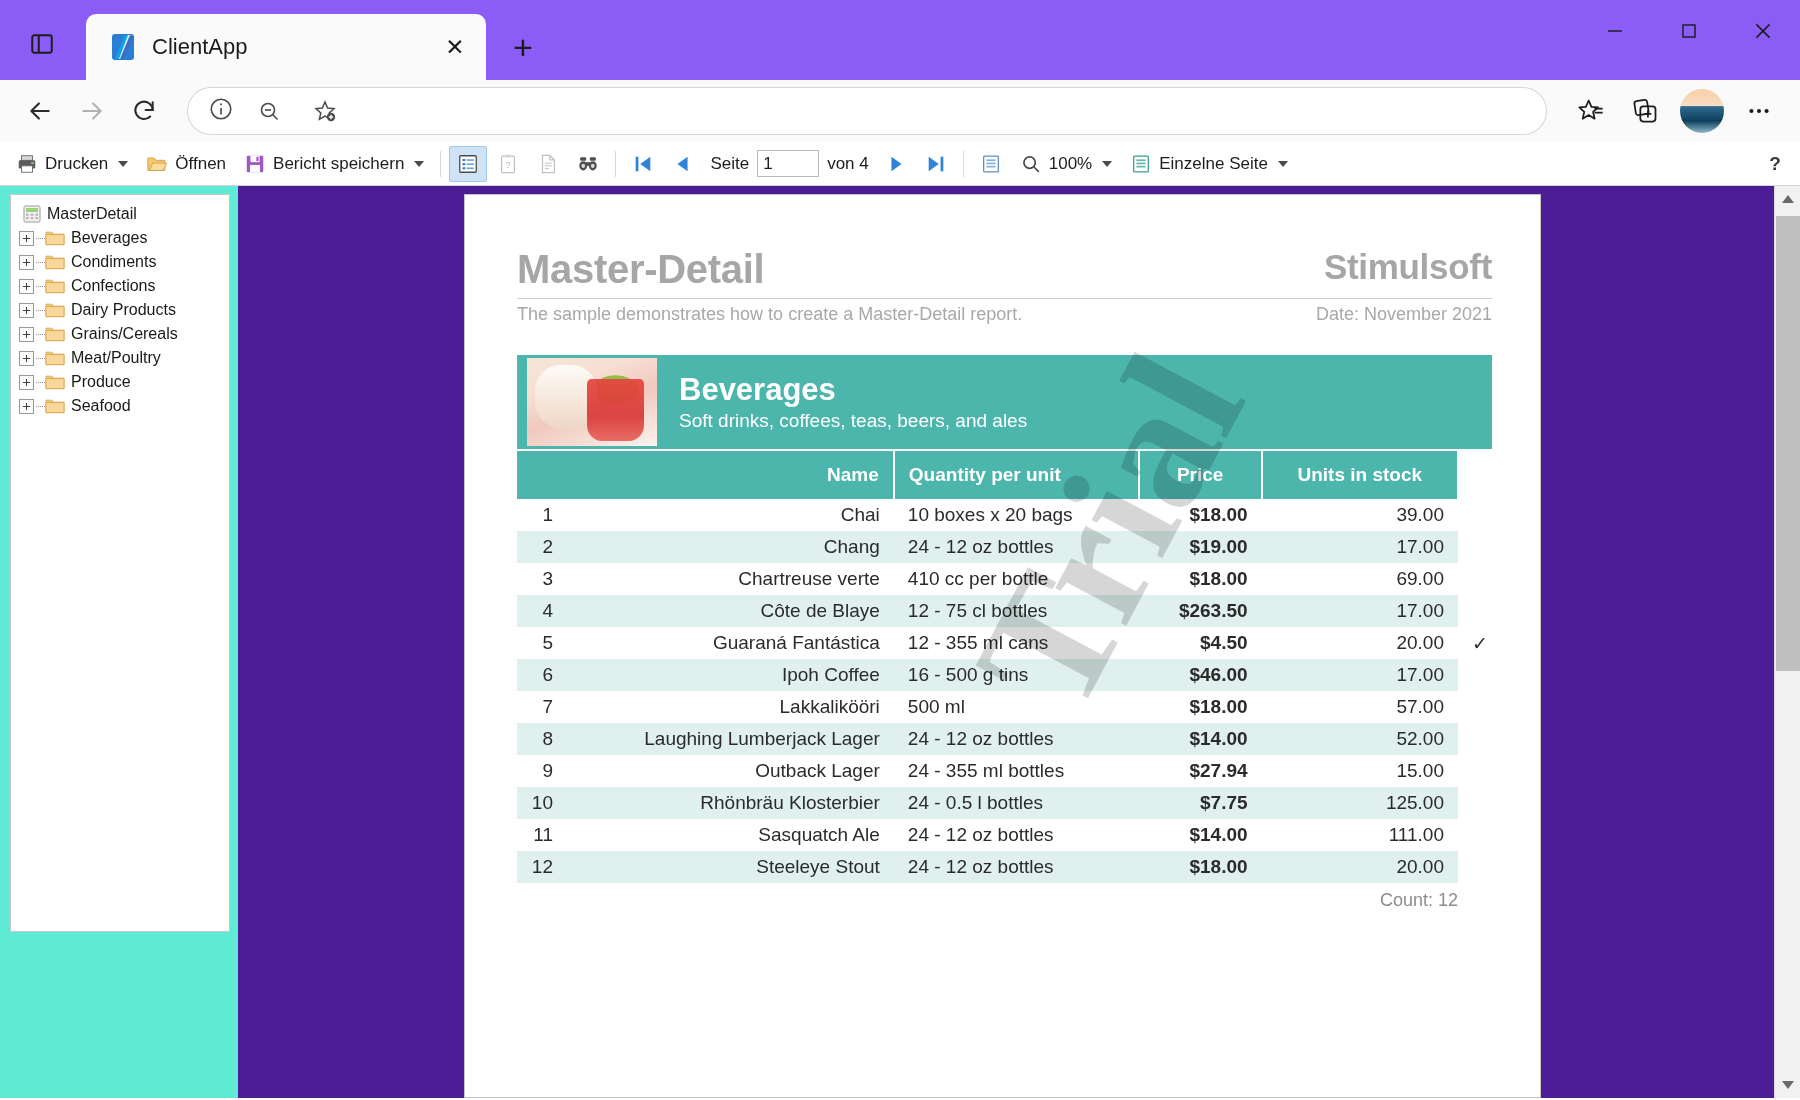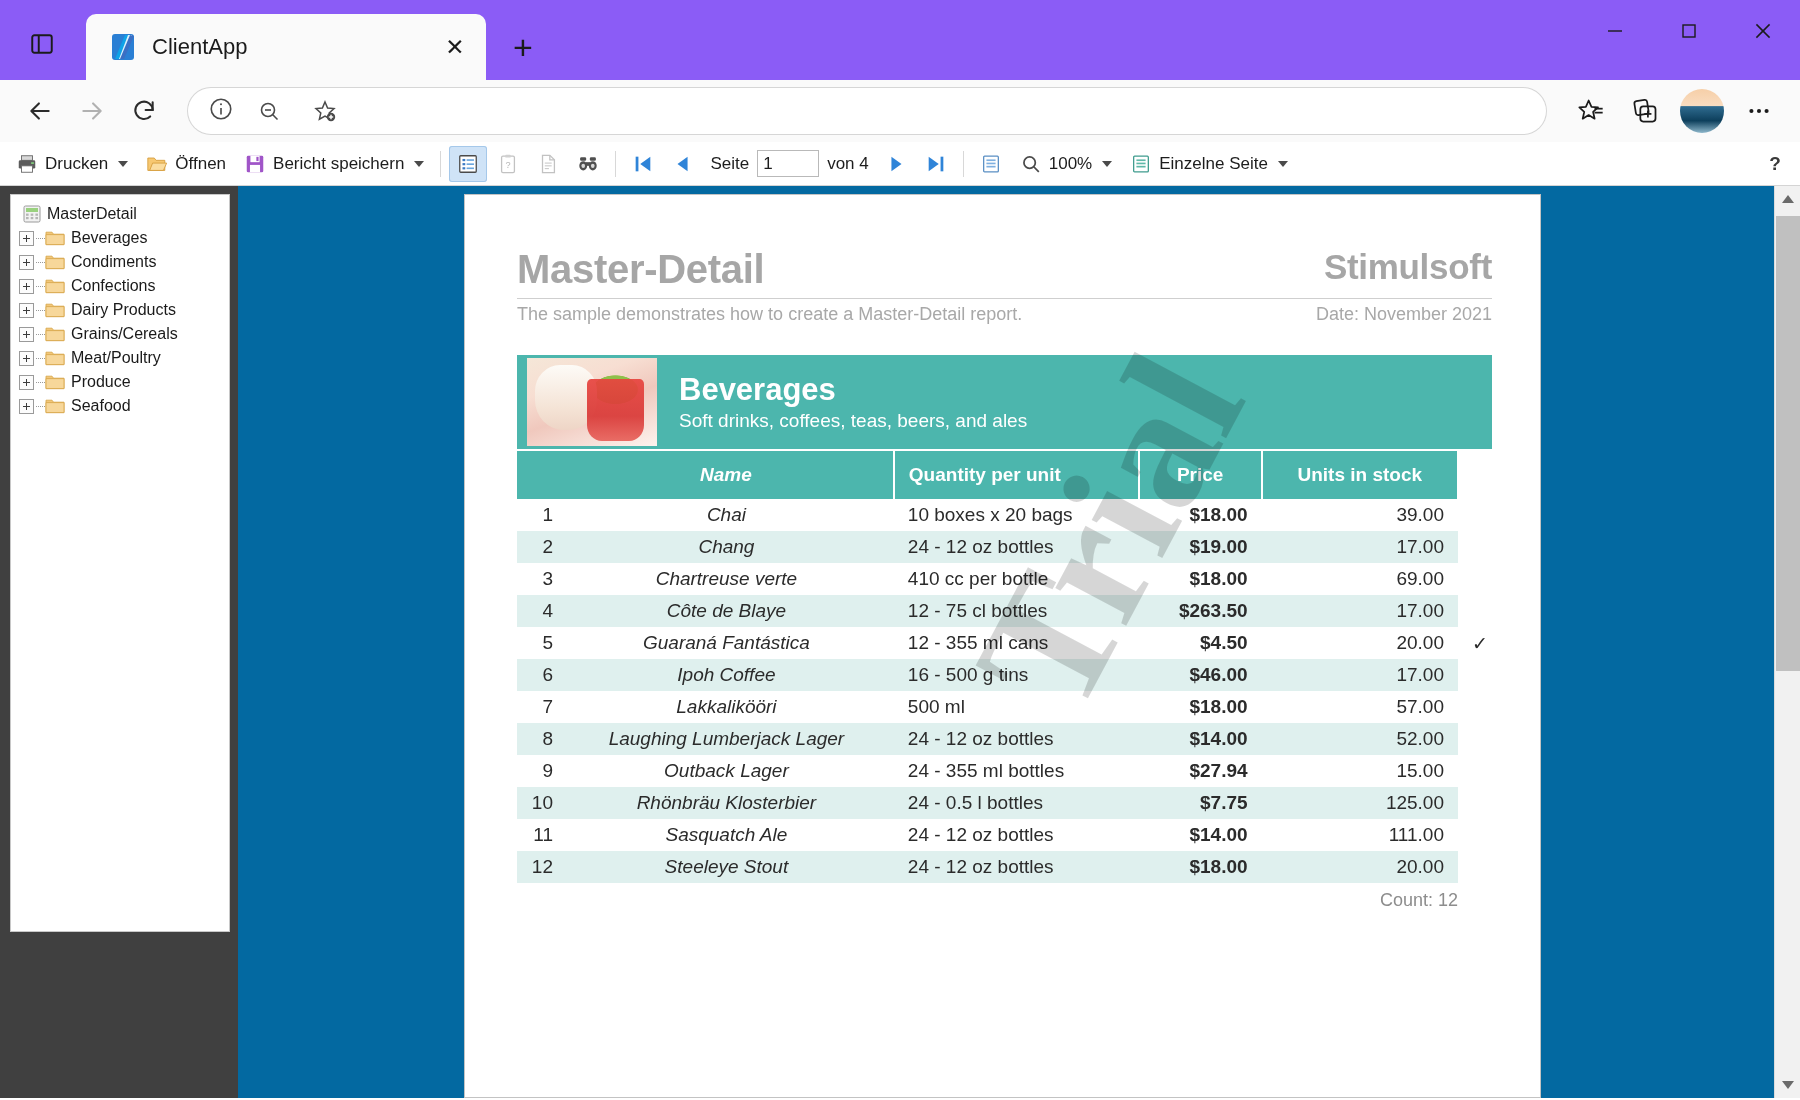--- a/index.html
+++ b/index.html
@@ -118,21 +118,21 @@
   .rv-help {
     margin-left: auto; width: 34px; height: 34px;
     display: flex; align-items: center; justify-content: center;
     font-size: 19px; font-weight: bold; color: #3a3a3a; cursor: pointer;
   }
 
   
   .workarea { display: flex; height: 912px; background: #ffffff; }
 
   .sidebar {
-    width: 238px; background: #404040;
+    width: 238px; background: #5eead4;
   }
   .tree {
     margin: 8px 8px 0 10px; border: 1px solid #c8c8c8;
     height: 738px; padding: 7px 4px; overflow: hidden;
     background: #ffffff;
   }
   .tree-row {
     display: flex; align-items: center; height: 24px;
     font-size: 16px; color: #1a1a1a; cursor: pointer;
     padding-left: 4px; white-space: nowrap;
@@ -147,21 +147,21 @@
   }
   .expander::before { left: 3px; right: 3px; top: 6px; height: 1px; }
   .expander::after { top: 3px; bottom: 3px; left: 6px; width: 1px; }
   .dotline {
     width: 9px; height: 1px; border-top: 1px dotted #9a9a9a; flex: 0 0 9px;
   }
   .folder-ic { width: 20px; height: 16px; margin-right: 6px; flex: 0 0 20px; }
   .report-ic { width: 18px; height: 18px; margin: 0 6px 0 4px; flex: 0 0 18px; }
 
   .viewport {
-    flex: 1; background: #0369a1; position: relative; overflow: hidden;
+    flex: 1; background: #4c1d95; position: relative; overflow: hidden;
   }
   .page {
     position: absolute; left: 226px; top: 8px;
     width: 1077px; min-height: 904px;
     background: #ffffff; border: 1px solid #c3c3c3;
   }
   .page-inner { padding: 52px 48px 0 52px; position: relative; }
 
   .rpt-head { display: flex; align-items: flex-start; justify-content: space-between; }
   .rpt-title { font-size: 40px; font-weight: bold; color: #a6a6a6; letter-spacing: -.3px; }
@@ -201,21 +201,21 @@
     background: #4cb6ad; color: #ffffff; font-size: 19px; font-weight: bold;
     height: 48px; border-right: 2px solid #ffffff; padding: 0 14px;
   }
   .tbl thead th:last-child { border-right: none; }
   .tbl tbody td {
     font-size: 19px; color: #2b2b2b; height: 32px;
     padding: 0 14px; border: none;
   }
   .tbl tbody tr.alt td { background: #dff0ee; }
   .c-num { width: 42px; text-align: right; padding: 0 6px 0 0 !important; color: #2b2b2b; }
-  .c-name { text-align: center; font-style: italic; }
+  .c-name { text-align: right; }
   .c-qty  { text-align: left; }
   .c-price { text-align: right; font-weight: bold; }
   .c-units { text-align: right; }
   .c-mark { width: 34px; text-align: right; padding-right: 4px !important; font-size: 20px; }
   .count-row td { text-align: right; font-size: 18px; color: #8d8d8d; padding-top: 7px; }
 
   .watermark {
     position: absolute; left: 470px; top: 452px;
     font-size: 175px; font-weight: bold; color: rgba(0,0,0,.16);
     transform: rotate(-62deg); transform-origin: left top;

